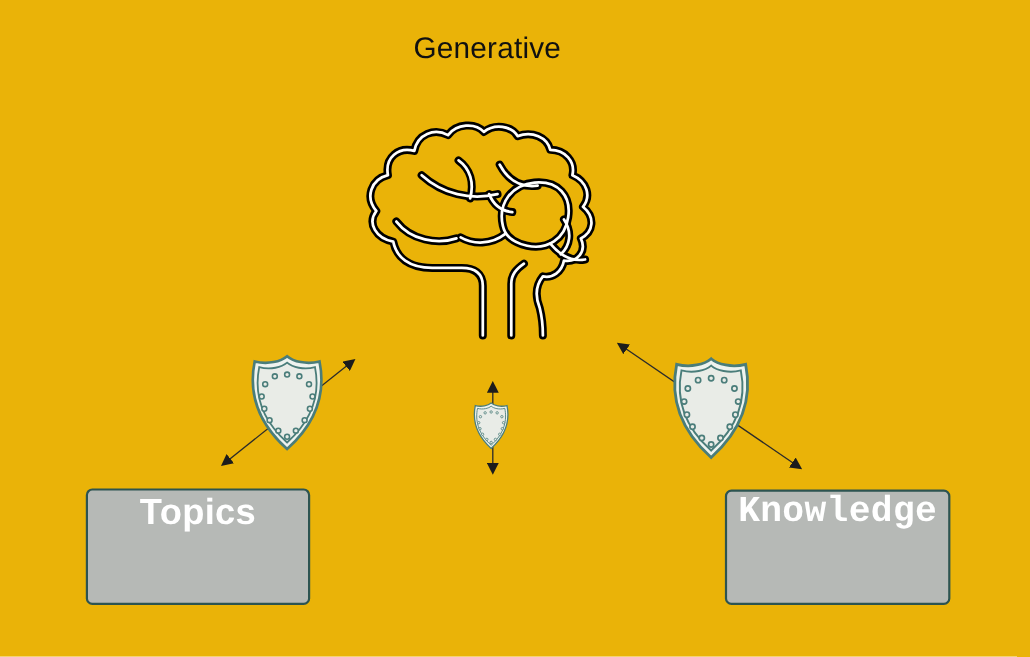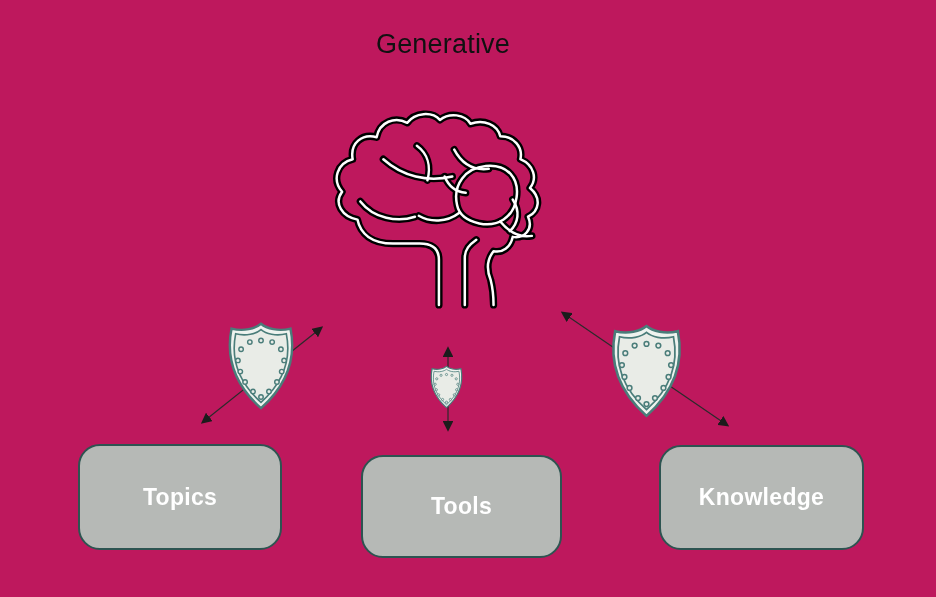--- a/index.html
+++ b/index.html
@@ -1,17 +1,17 @@
 <!DOCTYPE html>
 <html><head>
 <meta charset="utf-8">
 <style>
   html,body{margin:0;padding:0;background:#ffffff;}
   .canvas{
-    position:relative;width:936px;height:597px;background:#be185d;
+    position:relative;width:936px;height:597px;background:#eab308;
     overflow:hidden;font-family:"Liberation Sans",sans-serif;
   }
   svg{overflow:visible;display:block;}
 
   
   .title{
     position:absolute;left:318px;top:28px;width:250px;
     text-align:center;font-size:27px;line-height:32px;color:#111111;
     letter-spacing:.2px;z-index:3;
   }
@@ -25,27 +25,27 @@
 
   
   .shield{position:absolute;z-index:2;}
   .shield-left{left:221px;top:319px;}
   .shield-middle{left:427px;top:364px;}
   .shield-right{left:604px;top:321px;}
 
   
   .node{
     position:absolute;z-index:2;
-    background:#b6b9b6;border:2px solid #2d5451;border-radius:22px;
-    display:flex;align-items:center;justify-content:center;
-    color:#ffffff;font-weight:bold;font-size:23px;letter-spacing:.3px;
+    background:#b6b9b6;border:2px solid #2d5451;border-radius:6px;
+    display:flex;justify-content:center;
+    color:#ffffff;font-weight:bold;font-size:33px;letter-spacing:.3px;
   }
   .node-topics{left:78px;top:444px;width:200px;height:102px;}
   .node-tools{left:361px;top:455px;width:197px;height:99px;}
-  .node-knowledge{left:659px;top:445px;width:201px;height:101px;}
+  .node-knowledge{left:659px;top:445px;width:201px;height:101px;font-family:Liberation Mono, monospace;}
 </style>
 </head>
 <body>
 
 <div class="canvas">
 
   <svg width="0" height="0" style="position:absolute" aria-hidden="true">
     <defs>
       <g id="shield-sym">
         <path d="M50 6 C43 12 28 16 13 12 C7 42 12 78 50 112 C88 78 93 42 87 12 C72 16 57 12 50 6 Z" fill="#eef3ef" stroke="#4a7d7a" stroke-width="3"></path>
@@ -109,20 +109,17 @@
   <svg class="shield shield-middle" width="39" height="46" viewBox="0 0 100 118">
     <use href="#shield-sym"></use>
   </svg>
   <svg class="shield shield-right" width="85" height="100" viewBox="0 0 100 118">
     <use href="#shield-sym"></use>
   </svg>
 
   <div class="node node-topics">
     <span>Topics</span>
   </div>
-  <div class="node node-tools">
-    <span>Tools</span>
-  </div>
   <div class="node node-knowledge">
     <span>Knowledge</span>
   </div>
 
 </div>
 
 </body></html>

